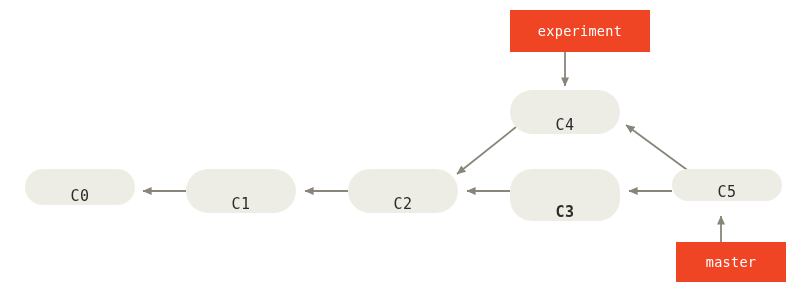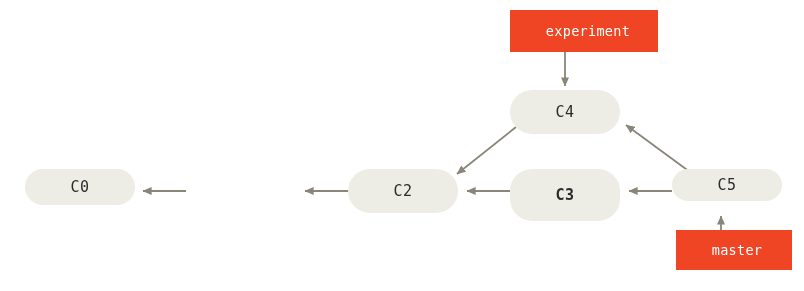--- a/index.html
+++ b/index.html
@@ -22,21 +22,21 @@
     left: 0;
     top: 0;
     width: 804px;
     height: 291px;
   }
   .commit-node {
     position: absolute;
     background: #eeede5;
     border-radius: 22px;
     display: flex;
-    align-items: center;
+    align-items: flex-end;
     justify-content: center;
     color: #2b2b2b;
     font-family: "DejaVu Sans Mono", monospace;
     font-size: 15px;
     letter-spacing: 0.5px;
     z-index: 2;
   }
   .branch-label {
     position: absolute;
     background: #f04524;
@@ -76,38 +76,41 @@
 
     <line x1="565" y1="52" x2="565" y2="86" stroke="#8a8579" stroke-width="1.8" marker-end="url(#arrowhead)"></line>
 
     <line x1="721" y1="248" x2="721" y2="216" stroke="#8a8579" stroke-width="1.8" marker-end="url(#arrowhead)"></line>
   </svg>
 
   <div class="commit-node" style="left:25px; top:169px; width:110px; height:36px;">
     <span>C0</span>
   </div>
 
+  <div class="commit-node" style="left:186px; top:169px; width:110px; height:44px;">
+    <span>C1</span>
+  </div>
 
   <div class="commit-node" style="left:348px; top:169px; width:110px; height:44px;">
     <span>C2</span>
   </div>
 
   <div class="commit-node" style="left:510px; top:169px; width:110px; height:52px;font-weight:bold;">
     <span>C3</span>
   </div>
 
   <div class="commit-node" style="left:510px; top:90px; width:110px; height:44px;">
     <span>C4</span>
   </div>
 
   <div class="commit-node" style="left:672px; top:169px; width:110px; height:32px;">
     <span>C5</span>
   </div>
 
-  <div class="branch-label" style="left:510px; top:10px; width:140px; height:42px;padding-left:8px;">
+  <div class="branch-label" style="left:510px; top:10px; width:140px; height:42px;">
     <span>experiment</span>
   </div>
 
-  <div class="branch-label" style="left:676px; top:230px; width:110px; height:40px;padding-left:6px;">
+  <div class="branch-label" style="left:676px; top:242px; width:110px; height:40px;">
     <span>master</span>
   </div>
 
 </div>
 
 </body></html>

